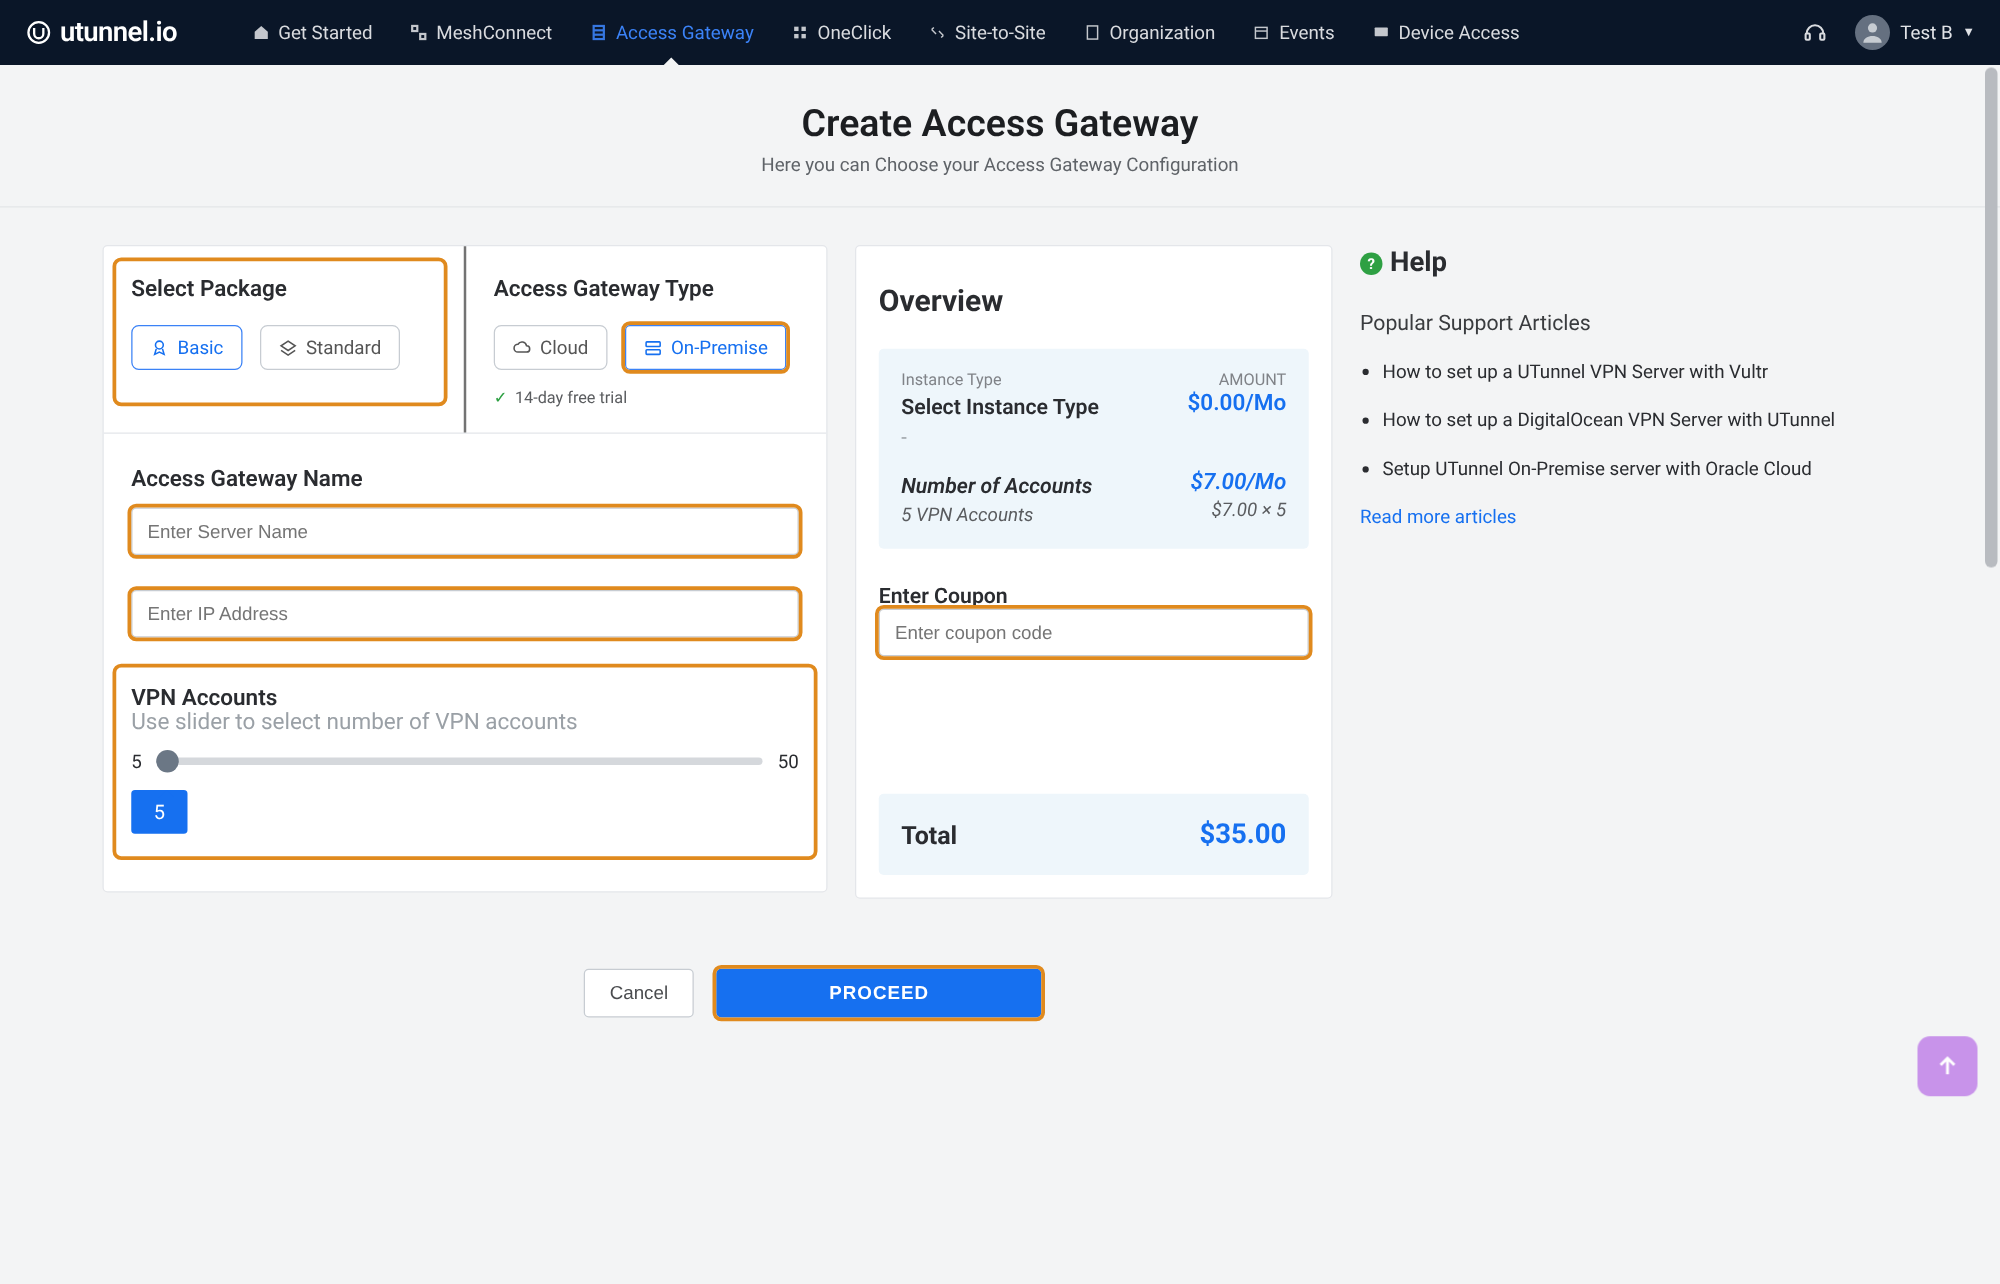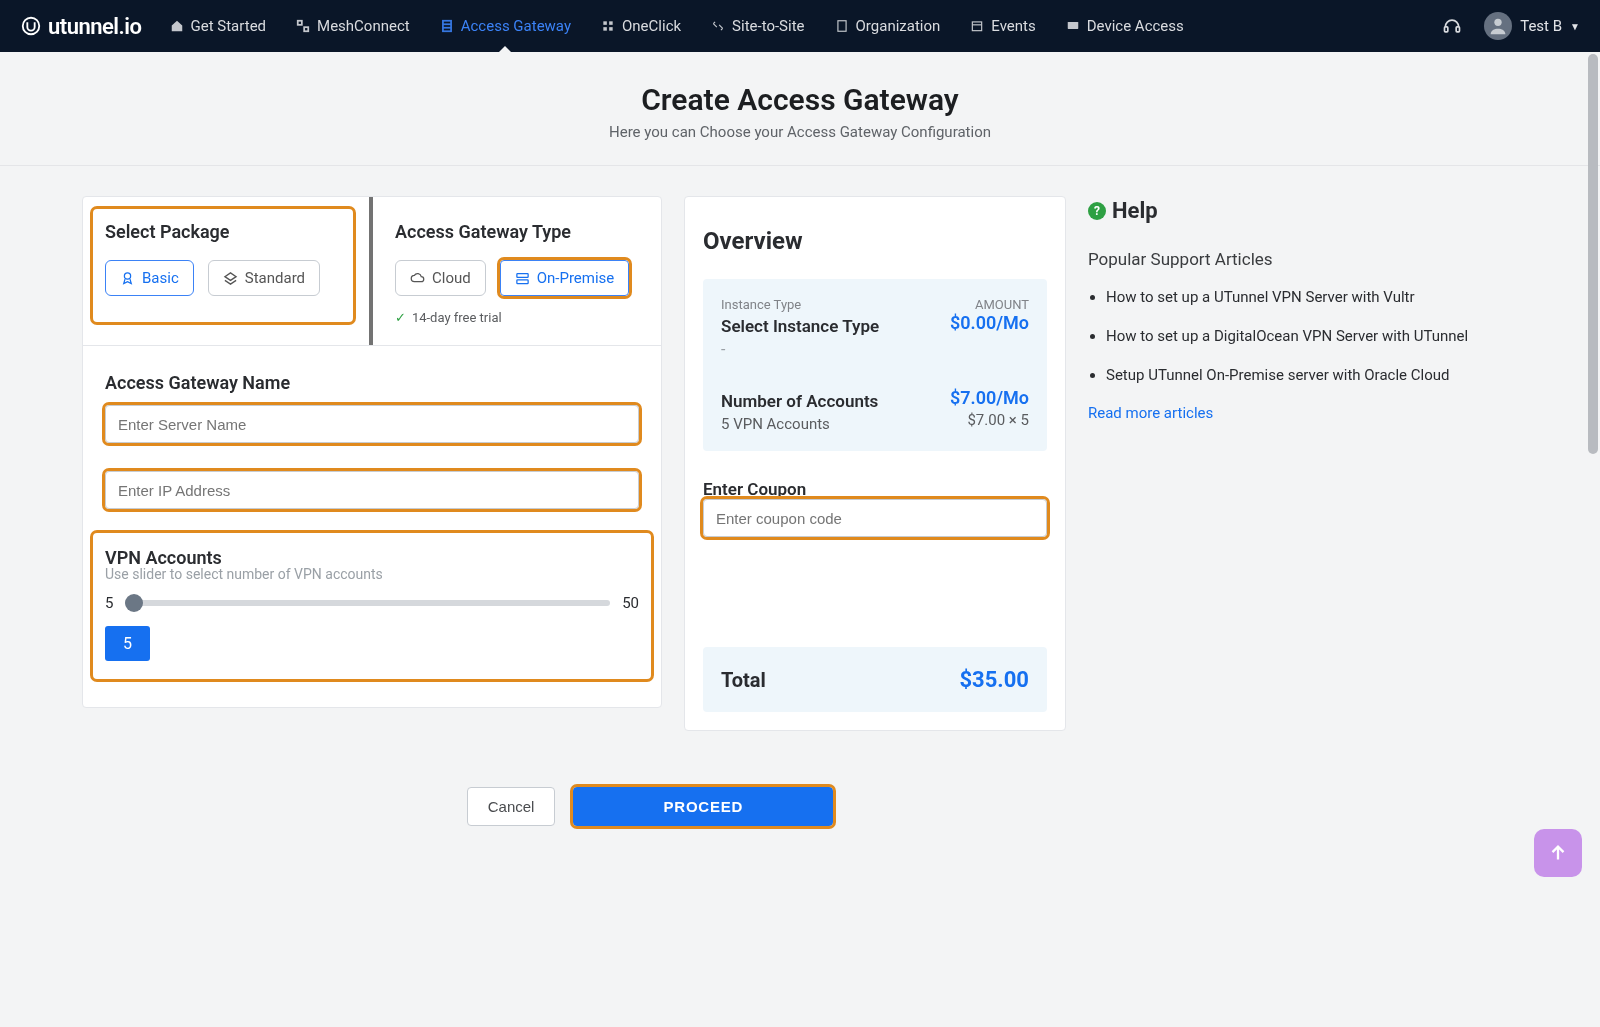--- a/index.html
+++ b/index.html
@@ -1,19 +1,19 @@
 <!DOCTYPE html>
 <html><head>
 <meta charset="utf-8">
 <style>
   * { box-sizing: border-box; margin: 0; padding: 0; }
   body { font-family: -apple-system, BlinkMacSystemFont, "Segoe UI", Roboto, Helvetica, Arial, sans-serif; background: #f3f4f5; color: #222; width: 1600px; }
   
   
-  .topnav { background: #0a1628; color: #fff; height: 52px; display: flex; align-items: center; padding: 16px 20px; }
+  .topnav { background: #0a1628; color: #fff; height: 52px; display: flex; align-items: center; padding: 16px 20px; gap: 32px; }
   .brand { display: flex; align-items: center; font-weight: 600; font-size: 22px; letter-spacing: -0.5px; }
   .brand svg { margin-right: 6px; }
   .nav-items { display: flex; gap: 30px; margin-left: 28px; flex: 1; }
   .nav-item { display: flex; align-items: center; gap: 7px; font-size: 15px; color: #d9dbdf; cursor: pointer; position: relative; }
   .nav-item.active { color: #3b82f6; }
   .nav-item.active::after { content:""; position:absolute; left:50%; bottom:-18px; transform:translateX(-50%); border:7px solid transparent; border-bottom-color:#f3f4f5; }
   .nav-icon { width:14px; height:14px; display:inline-block; opacity:.9; }
   .nav-right { display:flex; align-items:center; gap:22px; }
   .avatar { width:28px; height:28px; border-radius:50%; background:#657080; display:flex; align-items:center; justify-content:center; }
   .avatar svg { width:22px; height:22px; }
@@ -27,56 +27,56 @@
 
   
   .wrap { display:flex; gap:22px; padding:0 82px; align-items:flex-start; }
   .col-left { width:580px; background:#fff; border:1px solid #e4e6ea; border-radius:4px; }
   .col-mid  { width:382px; background:#fff; border:1px solid #e4e6ea; border-radius:4px; padding:30px 18px 18px; }
   .col-right{ flex:1; padding-top:2px; }
 
   
   .left-top { display:flex; }
   .panel { padding:24px 22px 20px; }
-  .panel-pkg { width:290px; border-right:4px solid #737373; }
+  .panel-pkg { width:290px; border-right:2px solid #737373; }
   .panel-type { flex:1; }
   .panel-title { font-size:18px; font-weight:600; color:#2a2c30; margin-bottom:18px; }
   .pill-row { display:flex; gap:14px; }
   .pill { border:1px solid #c7ccd2; border-radius:6px; padding:8px 14px; display:flex; align-items:center; gap:7px; font-size:15px; color:#555; cursor:pointer; background:#fff; }
   .pill.active { border-color:#3b82f6; color:#1670f0; }
   .pill-icon { display:inline-flex; }
   .trial-note { margin-top:14px; font-size:13px; color:#5a5c5f; display:flex; align-items:center; gap:6px; }
   .trial-check { color:#2ea043; font-size:13px; }
 
   .hr { border:0; border-top:1px solid #e4e6ea; }
 
   .left-form { padding:26px 22px 32px; }
   .field-label { font-size:18px; font-weight:600; color:#2a2c30; margin-bottom:12px; }
   .field-input { width:100%; height:38px; border:1px solid #c7ccd2; border-radius:4px; padding:0 12px; font-size:15px; }
   .field-block { margin-bottom:28px; }
-  .sub-label { font-size:14px; color:#9aa0a6; margin-top:-6px; margin-bottom:12px; }
+  .sub-label { font-size:18px; color:#9aa0a6; margin-top:-6px; margin-bottom:12px; }
 
   .slider-row { display:flex; align-items:center; gap:12px; font-size:15px; color:#2a2c30; }
   .slider-track { flex:1; height:6px; background:#d5d8dc; border-radius:3px; position:relative; }
   .slider-thumb { width:18px; height:18px; border-radius:50%; background:#6b7785; position:absolute; top:-6px; left:0; cursor:grab; }
   .slider-badge { margin-top:14px; display:inline-block; background:#1670f0; color:#fff; padding:8px 18px; border-radius:3px; font-size:16px; position:relative; }
   .slider-badge::before { content:""; position:absolute; top:-6px; left:22px; border:6px solid transparent; border-bottom-color:#1670f0; }
 
   
   .hl { outline:3px solid #e08a1e; outline-offset:0; border-radius:4px; }
 
   
   .ov-title { font-size:24px; font-weight:700; color:#2a2c30; margin-bottom:24px; }
   .ov-box { background:#eef6fb; border-radius:4px; padding:18px 18px; }
   .ov-row { display:flex; justify-content:space-between; }
   .ov-small { font-size:13px; color:#808388; }
   .ov-label { font-size:17px; font-weight:600; color:#2a2c30; margin-top:4px; }
   .ov-dash { color:#9aa0a6; margin-top:4px; }
   .ov-price { color:#1670f0; font-size:18px; font-weight:600; }
-  .ov-block2 { margin-top:28px; }
+  .ov-block2 { margin-top:16px;font-style:italic; }
   .ov-subval { color:#5a5c5f; font-size:15px; margin-top:4px; }
   .ov-math { color:#5a5c5f; font-size:15px; }
 
   .coupon-block { margin-top:28px; }
   .coupon-label { font-size:17px; font-weight:600; color:#2a2c30; }
   .coupon-input { width:100%; height:38px; border:1px solid #c7ccd2; border-radius:4px; padding:0 12px; font-size:15px; }
 
   .total-box { margin-top:110px; background:#eef6fb; border-radius:4px; padding:20px 18px; display:flex; justify-content:space-between; align-items:center; }
   .total-label { font-size:20px; font-weight:700; color:#2a2c30; }
   .total-price { font-size:22px; font-weight:700; color:#1670f0; }

